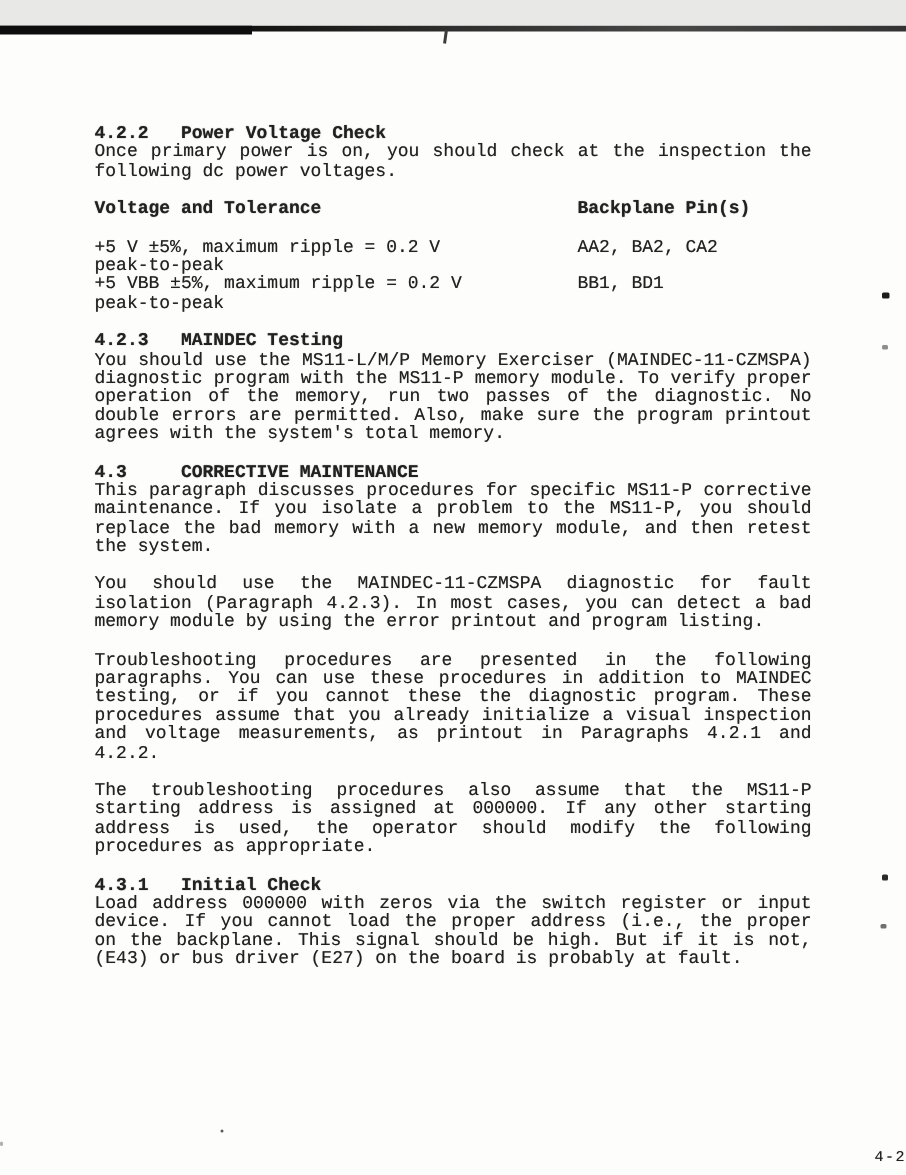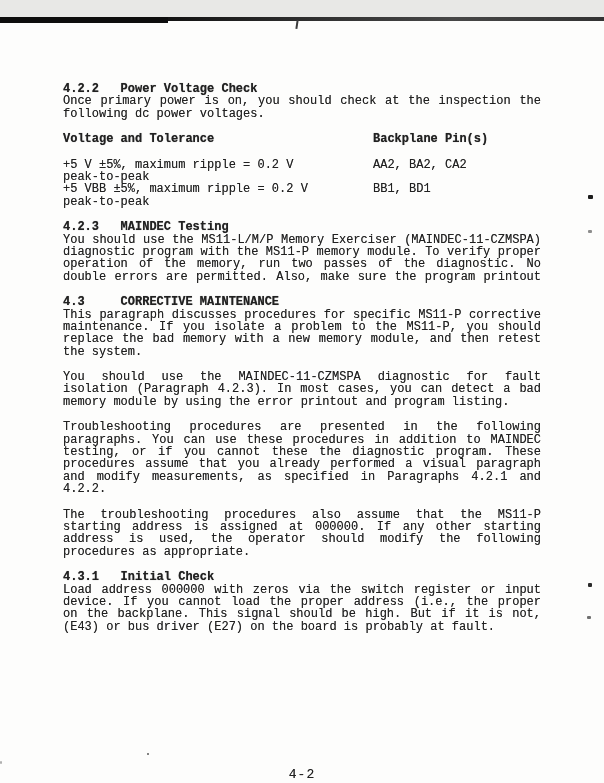--- a/index.html
+++ b/index.html
@@ -45,32 +45,32 @@
   }
   .line.just {
     white-space: normal;
     text-align: justify;
     text-align-last: justify;
     word-spacing: -0.2px;
   }
   .heading { font-weight: bold; text-shadow: 0 0 0.7px rgba(10,10,10,0.65); }
   .gap { height: 13px; }
 
-  .vtable-header, .vtable-row { display: flex; align-items: flex-start; }
+  .vtable-header, .vtable-row { display: flex; align-items: flex-start; gap: 12px; }
   .vcol1 { width: 310px; white-space: pre-line; }
   .vcol2 { flex: 1; white-space: pre; }
   .vtable-header .vcol1, .vtable-header .vcol2 {
     font-weight: bold; text-shadow: 0 0 0.7px rgba(10,10,10,0.65);
   }
 
   .footer {
     position: absolute;
     left: 0; top: 750px; width: 604px;
-    text-align: center;
-    font-size: 13px;
+    text-align: right;
+    font-size: 10px;
     letter-spacing: 1px;
     text-shadow: 0 0 0.45px rgba(10,10,10,0.5);
   }
 
   
   .speck { position: absolute; border-radius: 1px; }
   .speck.s1 { left: 588px; top: 178px; width: 5px; height: 4px; background: #1c1c1c; }
   .speck.s2 { left: 588px; top: 213px; width: 4px; height: 3px; background: #8d8d8d; }
   .speck.s3 { left: 588px; top: 566px; width: 4px; height: 4px; background: #2b2b2b; }
   .speck.s4 { left: 587px; top: 599px; width: 4px; height: 3px; background: #707070; }
@@ -111,42 +111,43 @@
           <div class="vcol2">BB1, BD1</div>
         </div>
       </div>
       <div class="gap"></div>
       <div class="line heading">4.2.3   MAINDEC Testing</div>
       <div class="para">
         <div class="line just">You should use the MS11-L/M/P Memory Exerciser (MAINDEC-11-CZMSPA)</div>
         <div class="line just">diagnostic program with the MS11-P memory module. To verify proper</div>
         <div class="line just">operation of the memory, run two passes of the diagnostic. No</div>
         <div class="line just">double errors are permitted. Also, make sure the program printout</div>
+        <div class="line">agrees with the system's total memory.</div>
       </div>
       <div class="gap"></div>
       <div class="line heading">4.3     CORRECTIVE MAINTENANCE</div>
       <div class="para">
         <div class="line just">This paragraph discusses procedures for specific MS11-P corrective</div>
         <div class="line just">maintenance. If you isolate a problem to the MS11-P, you should</div>
         <div class="line just">replace the bad memory with a new memory module, and then retest</div>
         <div class="line">the system.</div>
       </div>
       <div class="gap"></div>
       <div class="para">
         <div class="line just">You should use the MAINDEC-11-CZMSPA diagnostic for fault</div>
         <div class="line just">isolation (Paragraph 4.2.3). In most cases, you can detect a bad</div>
         <div class="line">memory module by using the error printout and program listing.</div>
       </div>
       <div class="gap"></div>
       <div class="para">
         <div class="line just">Troubleshooting procedures are presented in the following</div>
         <div class="line just">paragraphs. You can use these procedures in addition to MAINDEC</div>
         <div class="line just">testing, or if you cannot these the diagnostic program. These</div>
-        <div class="line just">procedures assume that you already performed a visual paragraph</div>
-        <div class="line just">and modify measurements, as specified in Paragraphs 4.2.1 and</div>
+        <div class="line just">procedures assume that you already initialize a visual inspection</div>
+        <div class="line just">and voltage measurements, as printout in Paragraphs 4.2.1 and</div>
         <div class="line">4.2.2.</div>
       </div>
       <div class="gap"></div>
       <div class="para">
         <div class="line just">The troubleshooting procedures also assume that the MS11-P</div>
         <div class="line just">starting address is assigned at 000000. If any other starting</div>
         <div class="line just">address is used, the operator should modify the following</div>
         <div class="line">procedures as appropriate.</div>
       </div>
       <div class="gap"></div>

